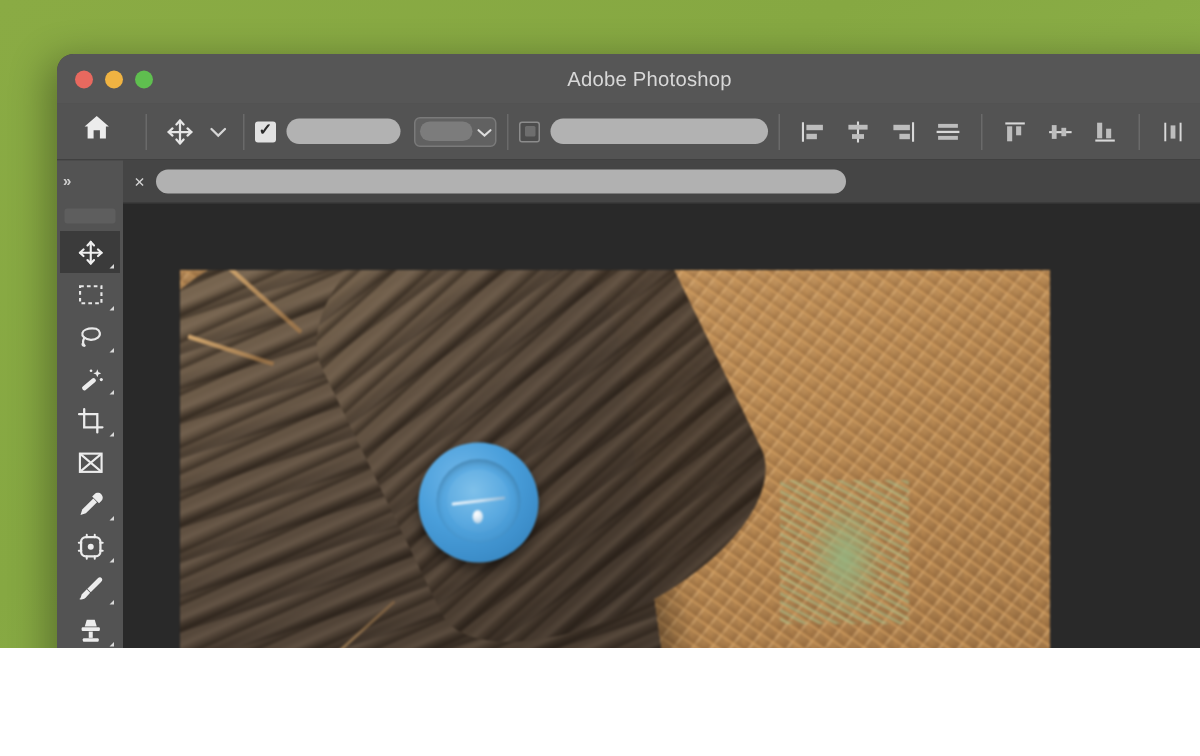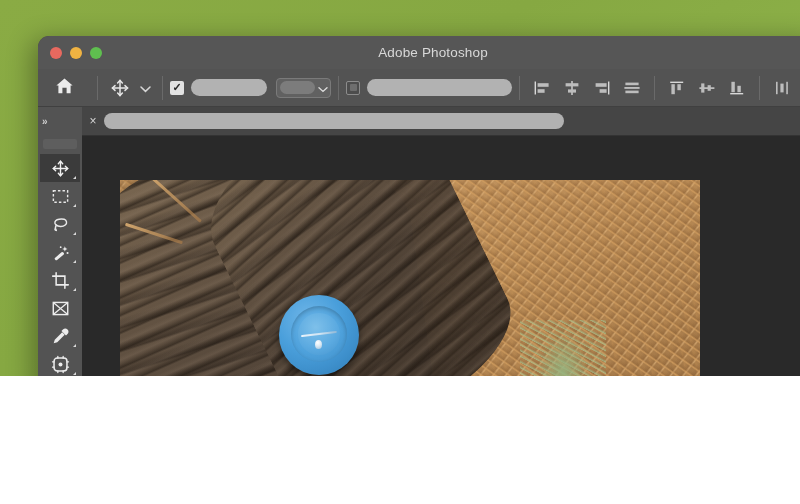--- a/index.html
+++ b/index.html
@@ -9,21 +9,21 @@
     width: 800px;
     height: 504px;
     overflow: hidden;
     font-family: "Liberation Sans", sans-serif;
   }
 
   
   #desktop {
     position: relative;
     width: 800px;
-    height: 376px;
+    height: 432px;
     background: linear-gradient(145deg, #8aab44 0%, #86a842 40%, #8cb048 70%, #9dbe52 100%);
     overflow: hidden;
   }
 
   
   #app-window {
     position: absolute;
     left: 38px;
     top: 36px;
     width: 790px;

